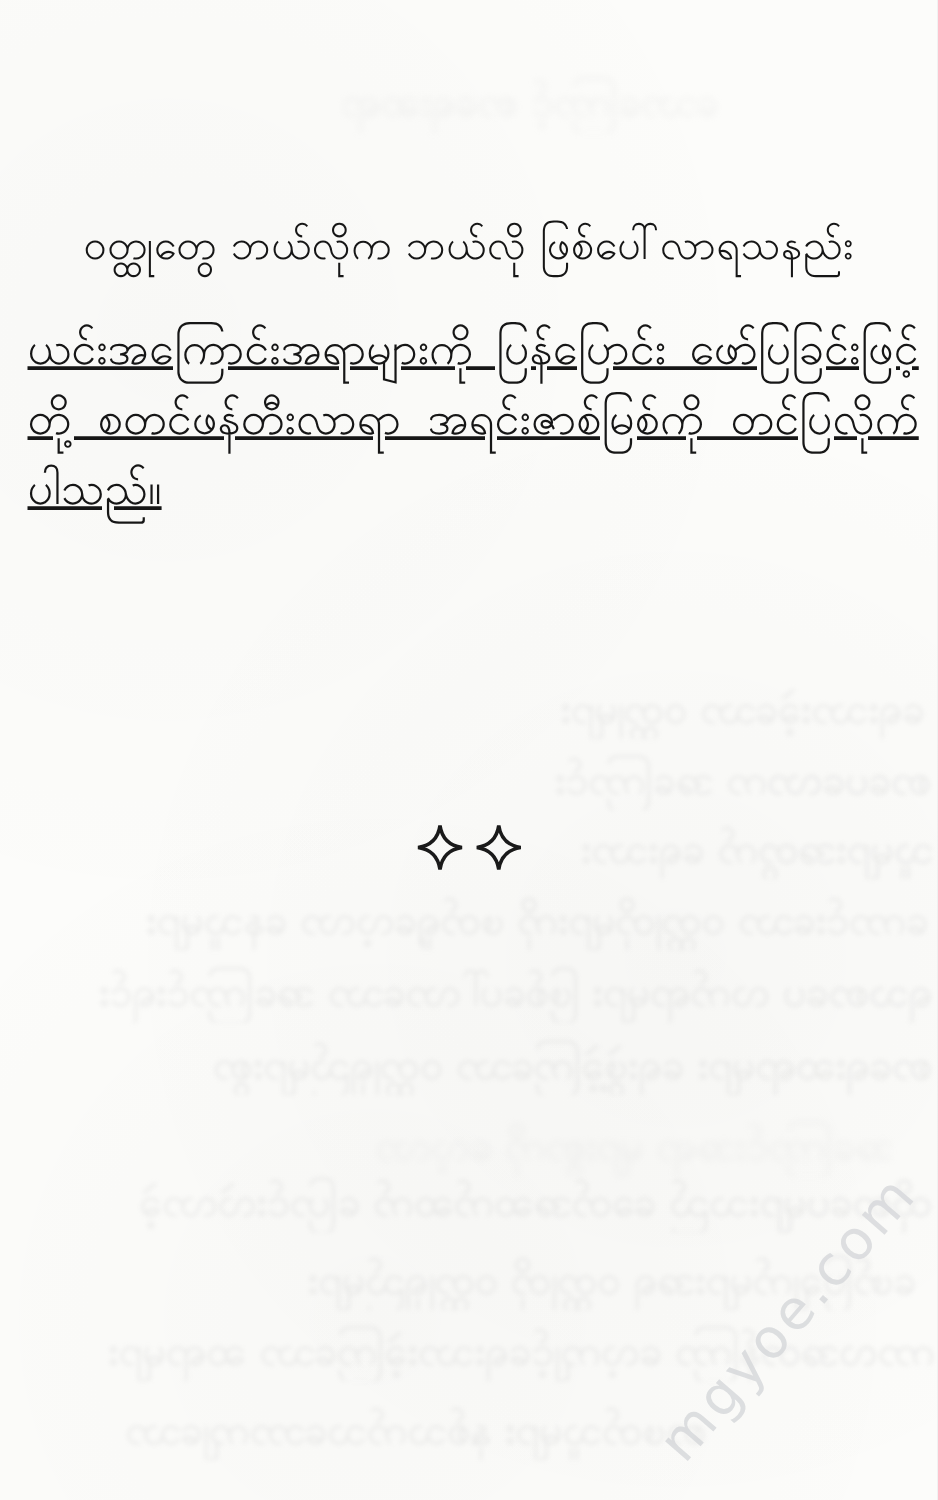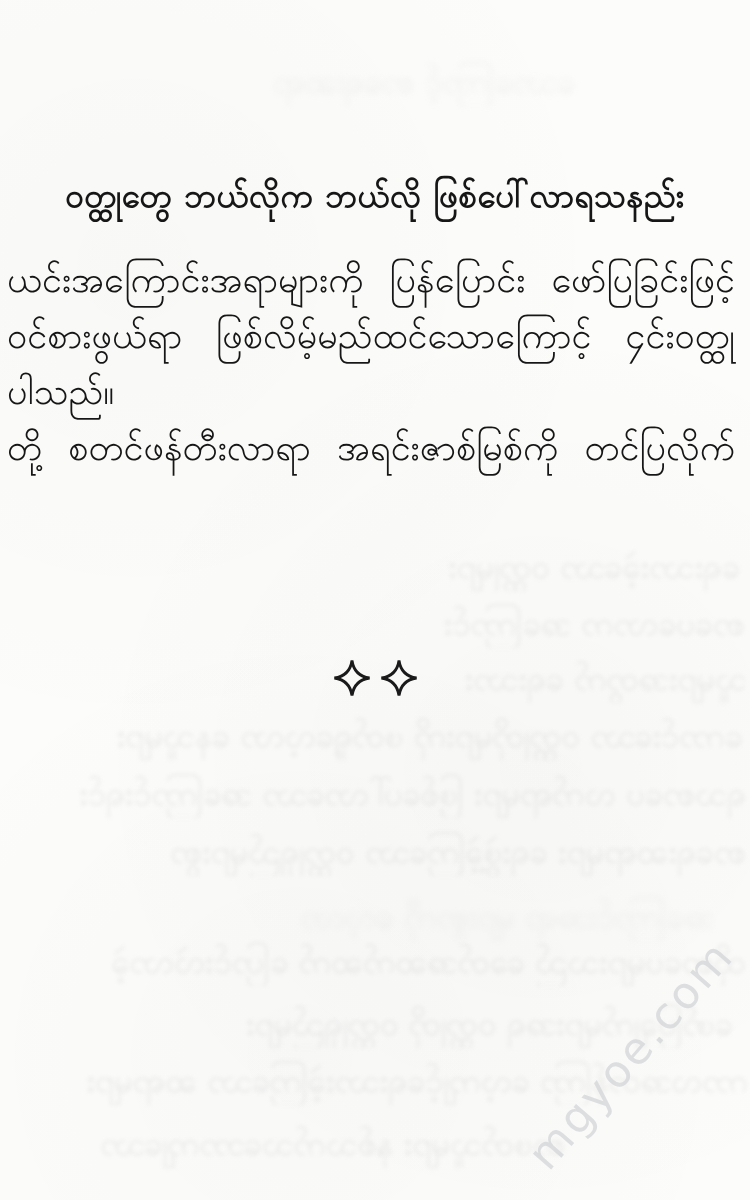--- a/index.html
+++ b/index.html
@@ -35,31 +35,32 @@
   .ghost-line.light { opacity: 0.28; filter: blur(3px); }
 
   
   .title {
     position: absolute;
     top: 152px;
     left: 0;
     width: 100%;
     text-align: center;
     font-size: 33px;
-    font-weight: 700;
+    font-weight: 400;
     letter-spacing: 0.5px;
     color: #161616;
   }
   .paragraph {
     position: absolute;
     top: 252px;
-    left: 7px;
+    left: 22px;
     right: 15px;
     font-size: 36px;
     color: #161616;
+    text-decoration: underline;
   }
   .body-line {
     height: 56px;
     line-height: 56px;
     text-align: justify;
     text-align-last: justify;
     white-space: nowrap;
   }
   .body-line.last { text-align-last: left; }
 
@@ -107,23 +108,22 @@
     <div class="ghost-line" style="top:938px;  left:4px;   width:742px;">ထိုစာပေများသည် ခေတ်အဆက်ဆက် ပြောင်းလဲလာခဲ့</div>
     <div class="ghost-line" style="top:1000px; left:8px;   width:725px;">ဖော်ပြချက်များအရ ဝတ္ထုတို ဝတ္ထုရှည်များ</div>
     <div class="ghost-line" style="top:1057px; left:0px;   width:748px;">ကာလအတန်ကြာ လေ့ကျင့်ရေးသားခဲ့ကြသော ဆရာများ</div>
     <div class="ghost-line" style="top:1120px; left:0px;   width:565px;">စာဖတ်သူများ နှစ်သက်သဘောကျသော</div>
   </div>
 
   <h1 class="title">ဝတ္ထုတွေ ဘယ်လိုက ဘယ်လို ဖြစ်ပေါ်လာရသနည်း</h1>
 
   <div class="paragraph">
     <div class="body-line">ယင်းအကြောင်းအရာများကို ပြန်ပြောင်း ဖော်ပြခြင်းဖြင့်</div>
-    <div class="body-line">ဝင်စားဖွယ်ရာ ဖြစ်လိမ့်မည်ထင်သောကြောင့် ၄င်းဝတ္ထု</div>
+    <div class="body-line">တို့ စတင်ဖန်တီးလာရာ အရင်းဇာစ်မြစ်ကို တင်ပြလိုက်</div>
     <div class="body-line last">ပါသည်။</div>
-    <div class="body-line">တို့ စတင်ဖန်တီးလာရာ အရင်းဇာစ်မြစ်ကို တင်ပြလိုက်</div>
   </div>
 
   <div class="divider" role="img" aria-label="✧✧">
     <svg class="star-icon" width="38" height="38" viewBox="0 0 40 40">
       <path d="M20 1.5 C 21.6 12.5, 27.5 18.4, 38.5 20 C 27.5 21.6, 21.6 27.5, 20 38.5 C 18.4 27.5, 12.5 21.6, 1.5 20 C 12.5 18.4, 18.4 12.5, 20 1.5 Z" fill="none" stroke="#1a1a1a" stroke-width="3"></path>
     </svg>
     <svg class="star-icon" width="38" height="38" viewBox="0 0 40 40">
       <path d="M20 1.5 C 21.6 12.5, 27.5 18.4, 38.5 20 C 27.5 21.6, 21.6 27.5, 20 38.5 C 18.4 27.5, 12.5 21.6, 1.5 20 C 12.5 18.4, 18.4 12.5, 20 1.5 Z" fill="none" stroke="#1a1a1a" stroke-width="3"></path>
     </svg>
   </div>

